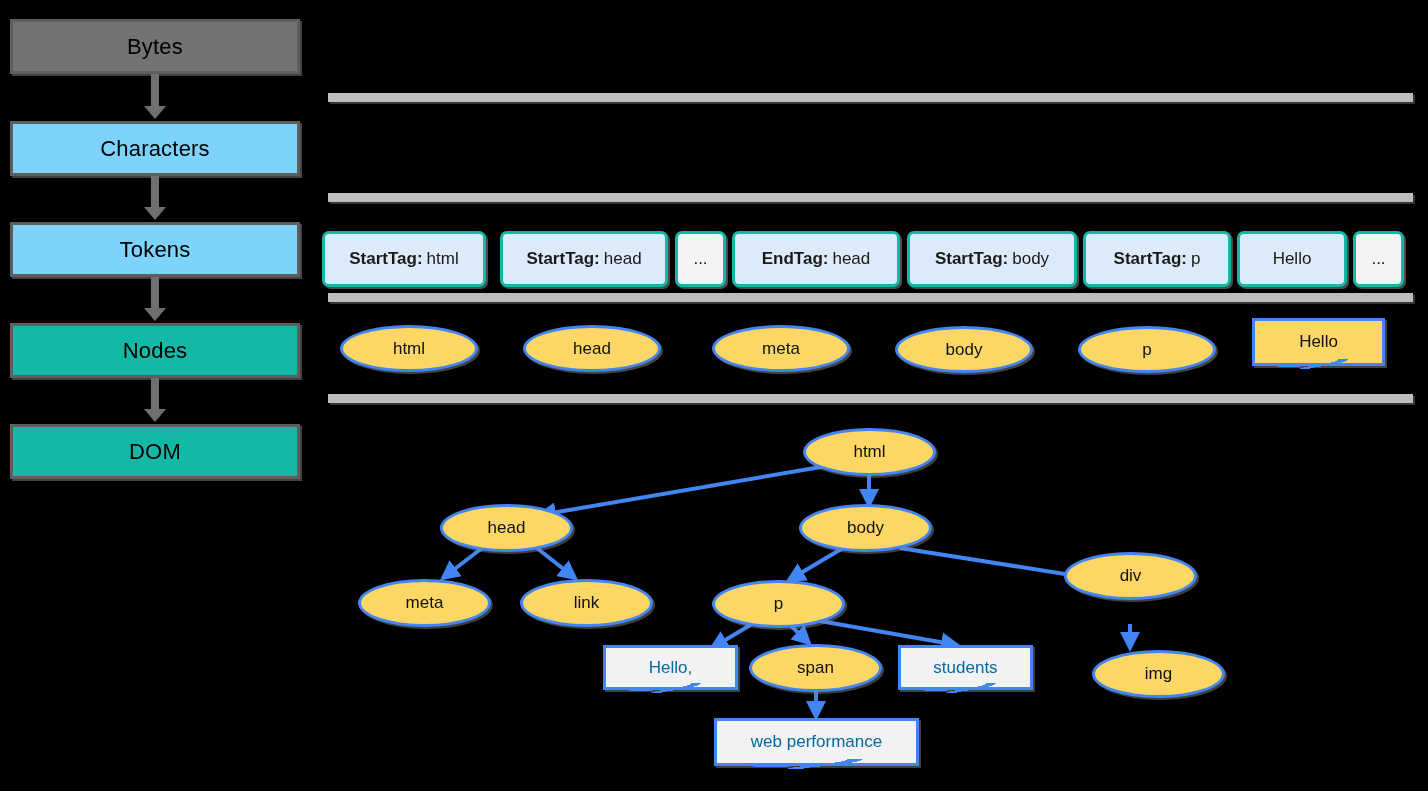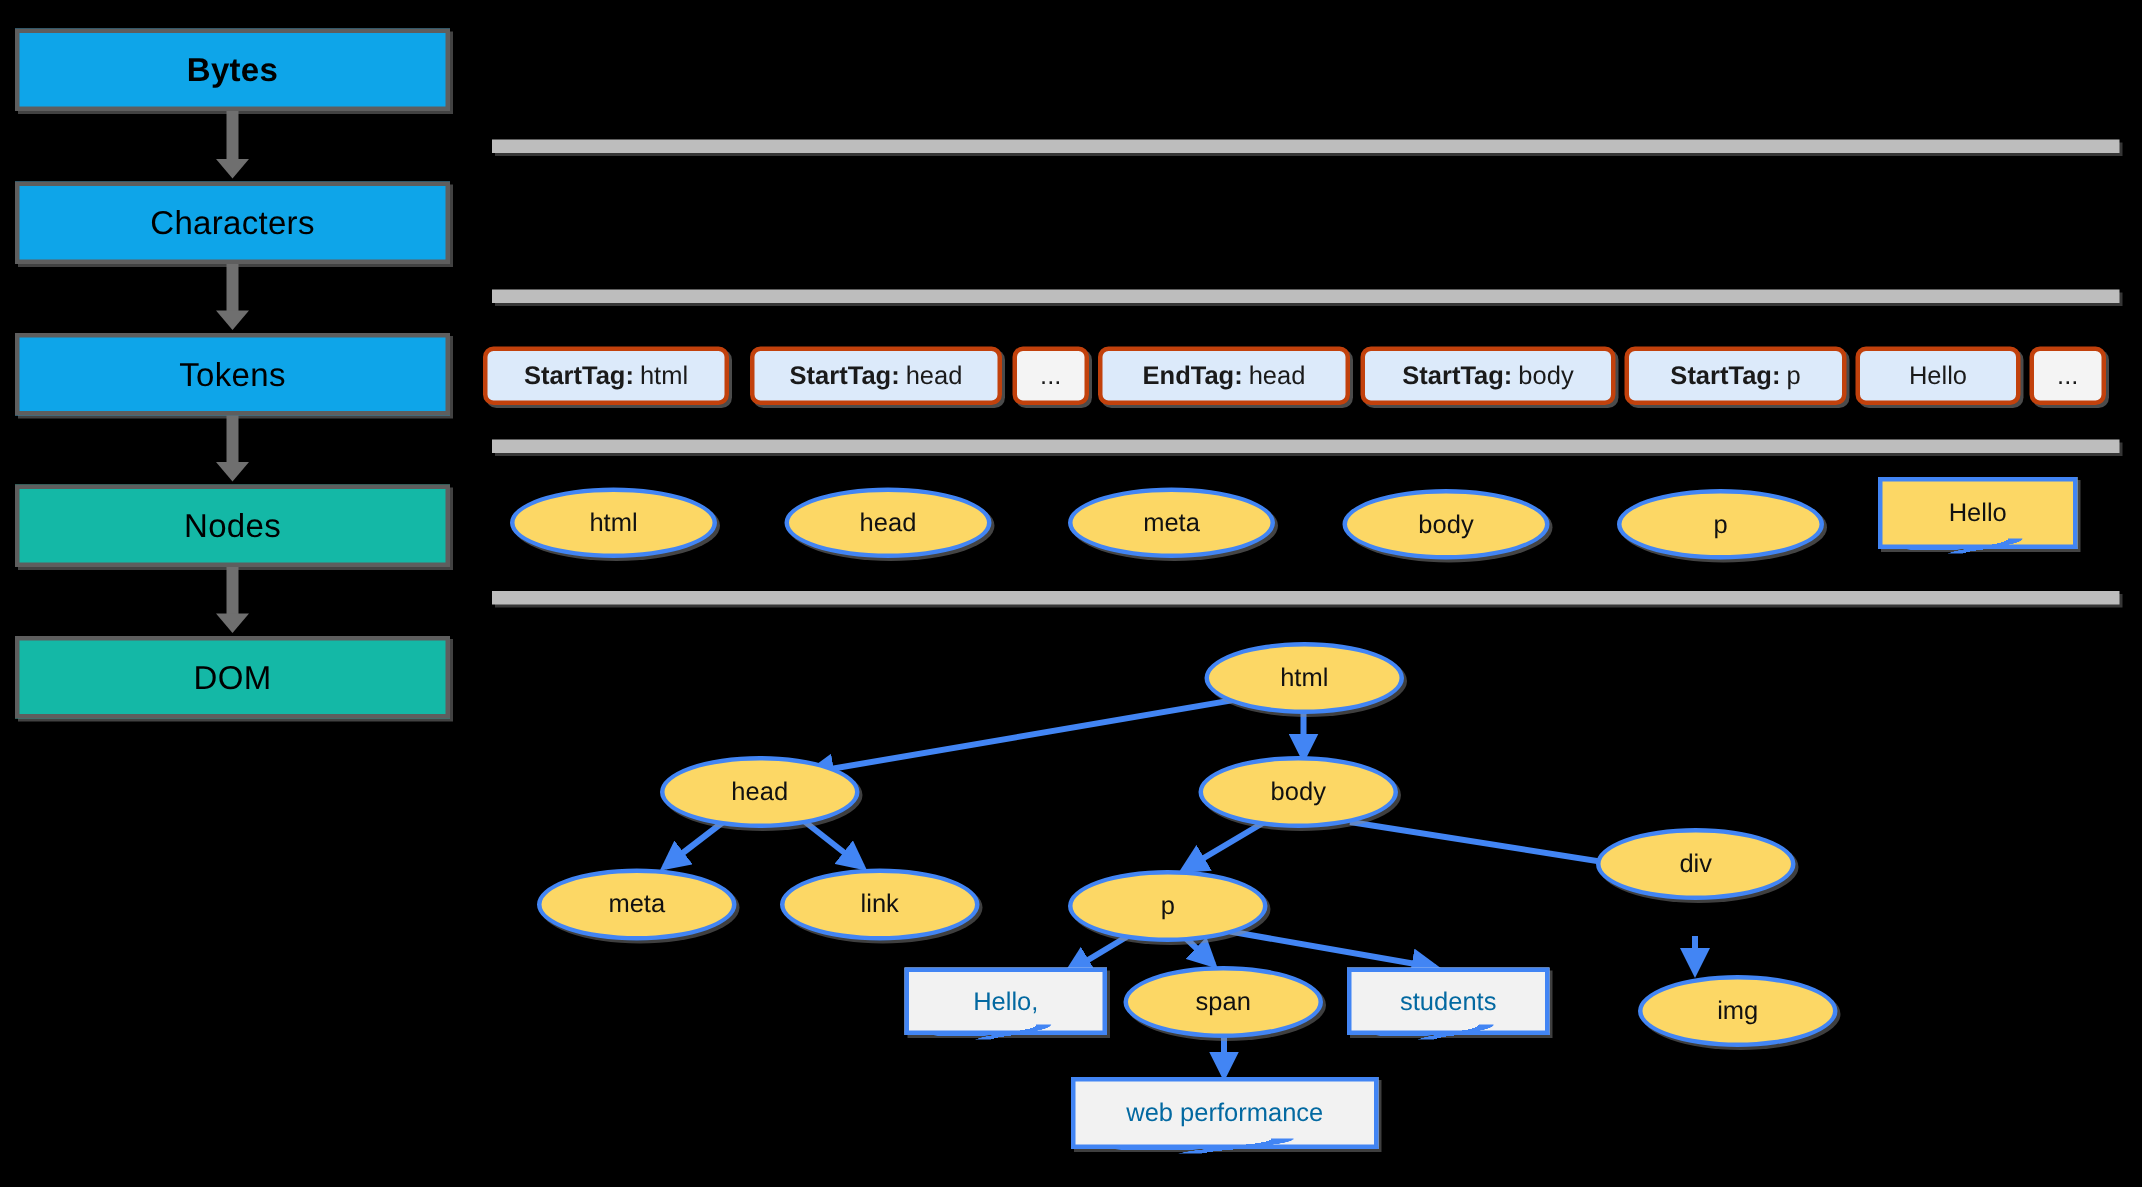--- a/index.html
+++ b/index.html
@@ -6,36 +6,36 @@
   body{width:1428px;height:791px;position:relative;overflow:hidden;
        font-family:"Liberation Sans","DejaVu Sans",sans-serif;}
 
   
   #pipeline{position:absolute;left:0;top:0;width:320px;height:490px;}
   .stage{position:absolute;left:10px;width:290px;height:55px;
          border:3px solid #5e5e5e;box-sizing:border-box;
          display:flex;align-items:center;justify-content:center;
          font-size:22px;color:#000;letter-spacing:.2px;
          box-shadow:2px 2px 0 rgba(120,120,120,.55);}
-  .stage.green{background:#0ea5e9;font-weight:bold;}
-  .stage.blue{background:#0ea5e9;}
+  .stage.green{background:#737373;}
+  .stage.blue{background:#7dd3fc;}
   .stage.yellow{background:#14b8a6;}
 
   .vconn{position:absolute;left:151px;width:8px;background:#6f6f6f;}
   .vhead{position:absolute;left:144px;width:0;height:0;
          border-left:11px solid transparent;border-right:11px solid transparent;
          border-top:13px solid #6f6f6f;}
 
   
   #right{position:absolute;left:320px;top:0;width:1108px;height:791px;}
   .divider{position:absolute;left:8px;width:1085px;height:9px;
            background:#bdbdbd;box-shadow:2px 2px 0 rgba(120,120,120,.45);}
 
   
-  .token{position:absolute;height:39px;border:3px solid #c2410c;
+  .token{position:absolute;height:56px;border:3px solid #14b8a6;
          border-radius:7px;box-sizing:border-box;
          display:flex;align-items:center;justify-content:center;
          font-size:17px;color:#1a1a1a;white-space:nowrap;
          box-shadow:2px 2px 0 rgba(150,150,150,.5);}
   .token.fill-blue{background:#dceafa;}
   .token.fill-white{background:#f4f4f4;}
   .token b{font-weight:bold;margin-right:4px;}
 
   
   .nodeE{position:absolute;border:3px solid #4285f4;background:#fcd765;

